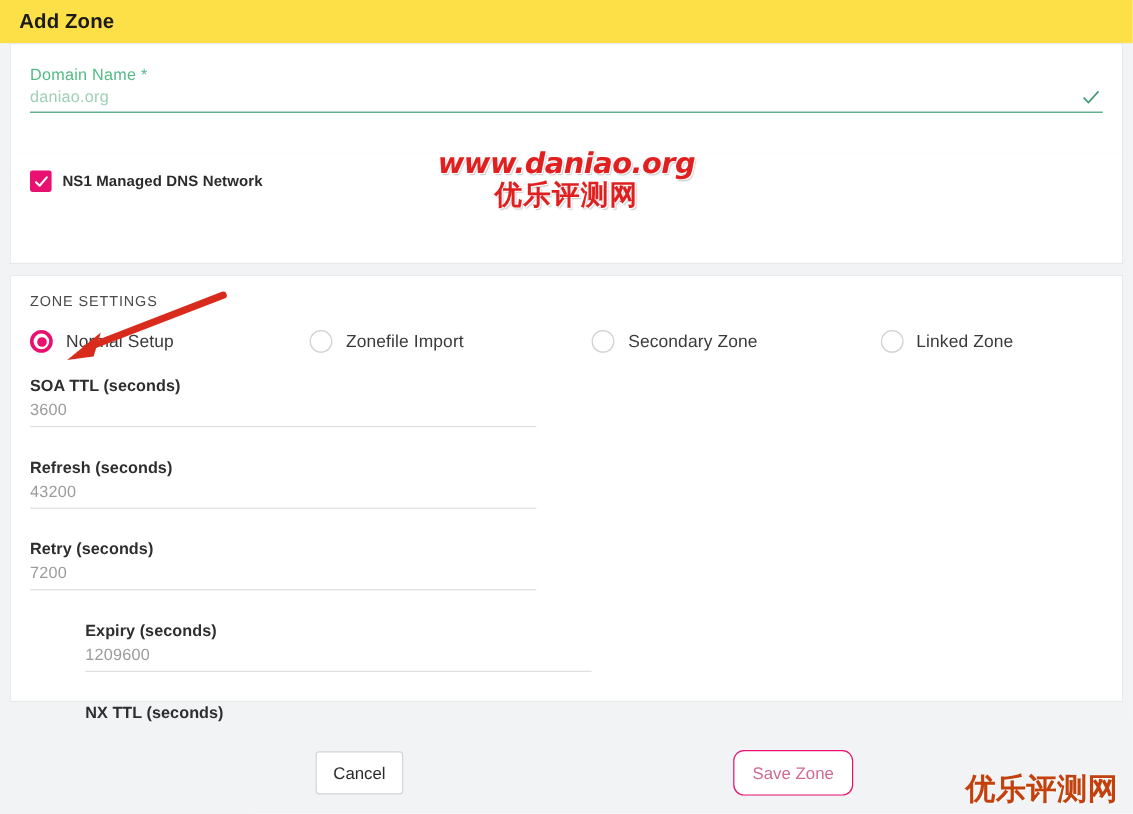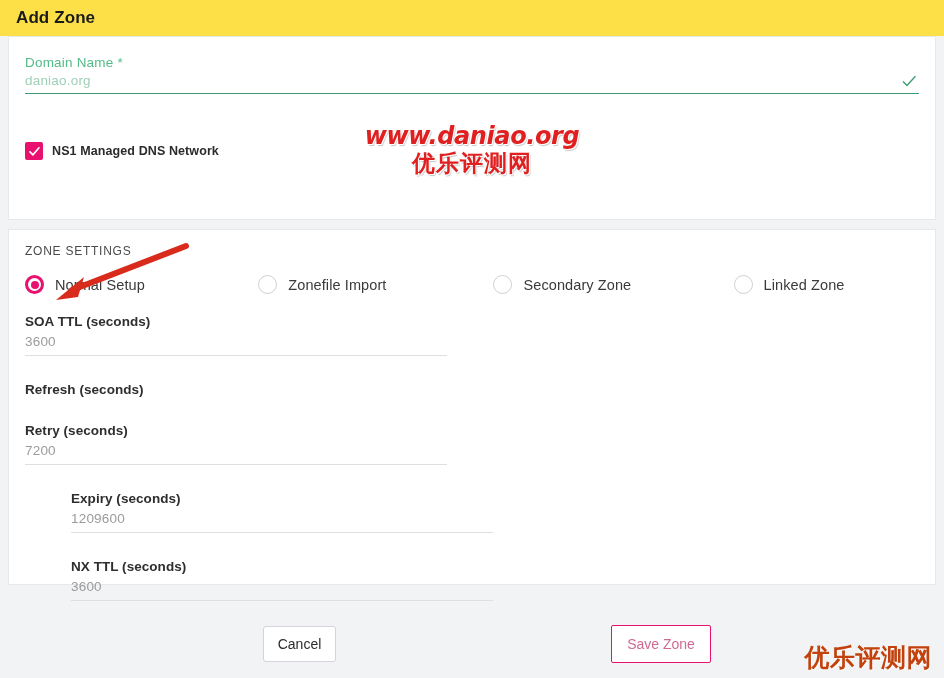--- a/index.html
+++ b/index.html
@@ -234,21 +234,21 @@
     align-items: center;
     justify-content: center;
   }
   .btn-save {
     position: absolute;
     left: 611px;
     top: 625px;
     width: 100px;
     height: 38px;
     border: 1px solid #e8116f;
-    border-radius: 2px;
+    border-radius: 9px;
     color: #d06a92;
     display: flex;
     align-items: center;
     justify-content: center;
   }
 
   
   .watermark-center {
     position: absolute;
     left: 0;
@@ -342,20 +342,21 @@
   </div>
 
   <div class="input-grid">
     <div class="input-col left">
       <div class="field">
         <div class="field-label">SOA TTL (seconds)</div>
         <div class="field-input">3600</div>
       </div>
       <div class="field">
         <div class="field-label">Refresh (seconds)</div>
+        <div class="field-input">43200</div>
       </div>
       <div class="field">
         <div class="field-label">Retry (seconds)</div>
         <div class="field-input">7200</div>
       </div>
     </div>
     <div class="input-col right">
       <div class="field">
         <div class="field-label">Expiry (seconds)</div>
         <div class="field-input">1209600</div>

